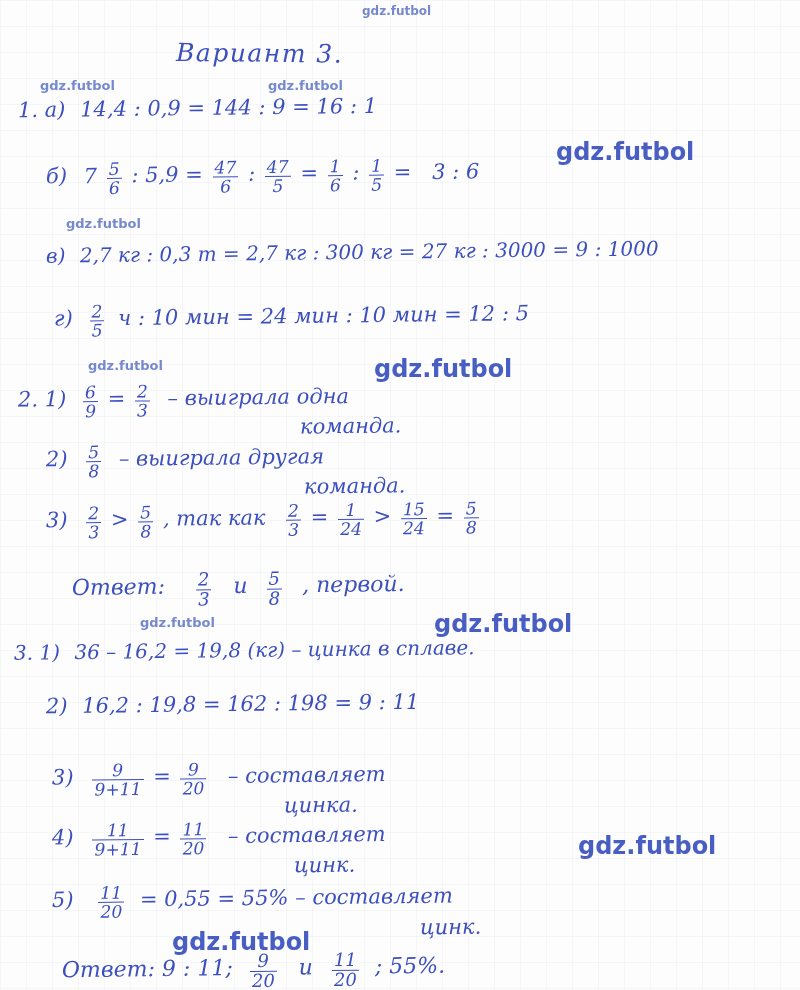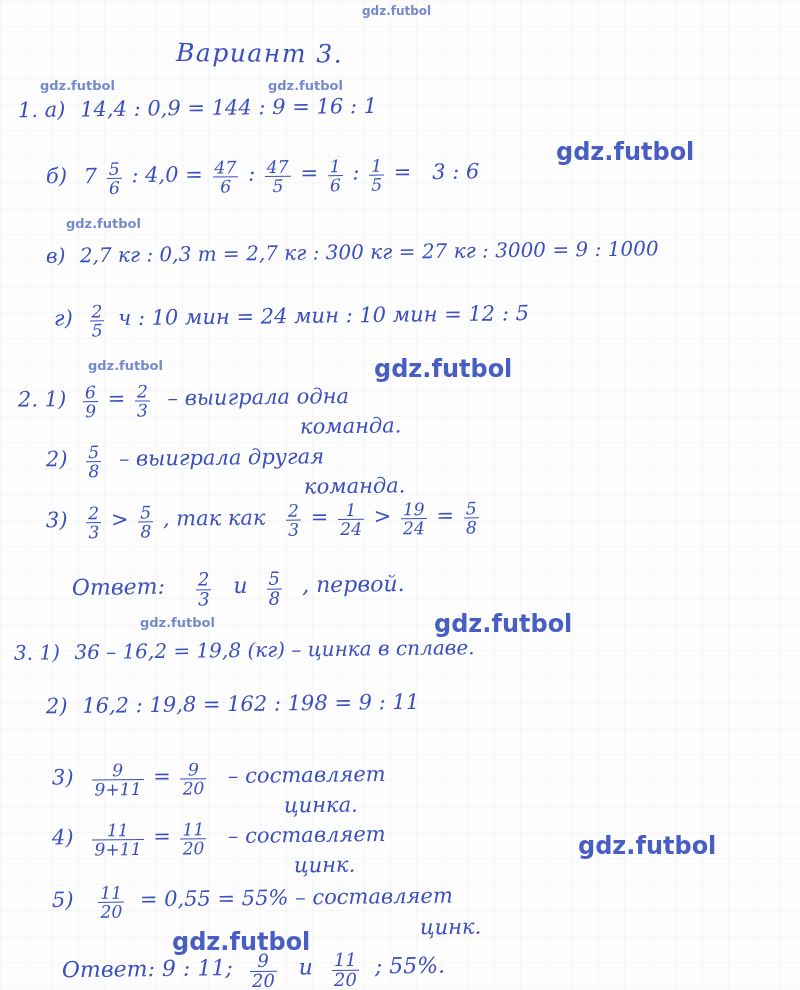--- a/index.html
+++ b/index.html
@@ -93,21 +93,21 @@
   </div>
 
   <div class="line tilt1" style="left:46px; top:158px;">
     <span>б)</span>
     <span style="margin-left:10px;">7</span>
     <span class="frac">
       <span class="num">5</span>
       <span class="den">6</span>
     </span>
     <span>:</span>
-    <span>4,0</span>
+    <span>5,9</span>
     <span>=</span>
     <span class="frac">
       <span class="num">47</span>
       <span class="den">6</span>
     </span>
     <span>:</span>
     <span class="frac">
       <span class="num">47</span>
       <span class="den">5</span>
     </span>
@@ -181,21 +181,21 @@
       <span class="num">2</span>
       <span class="den">3</span>
     </span>
     <span>=</span>
     <span class="frac">
       <span class="num">1</span>
       <span class="den">24</span>
     </span>
     <span>&gt;</span>
     <span class="frac">
-      <span class="num">19</span>
+      <span class="num">15</span>
       <span class="den">24</span>
     </span>
     <span>=</span>
     <span class="frac">
       <span class="num">5</span>
       <span class="den">8</span>
     </span>
   </div>
 
   <div class="line tilt1" style="left:72px; top:570px; font-size:22px;">

